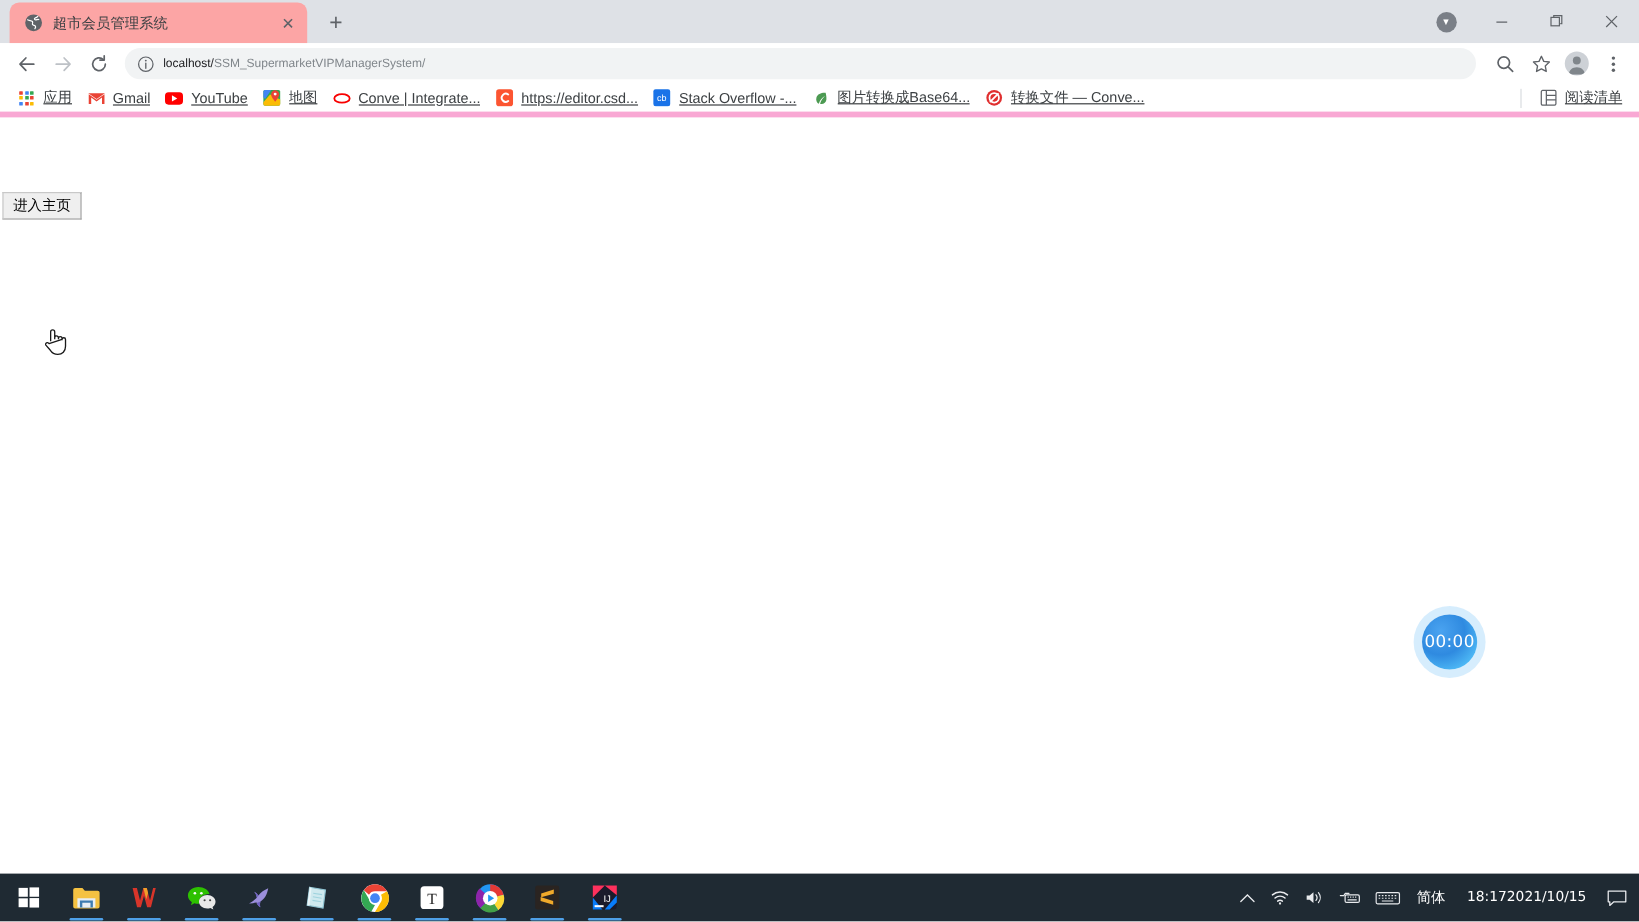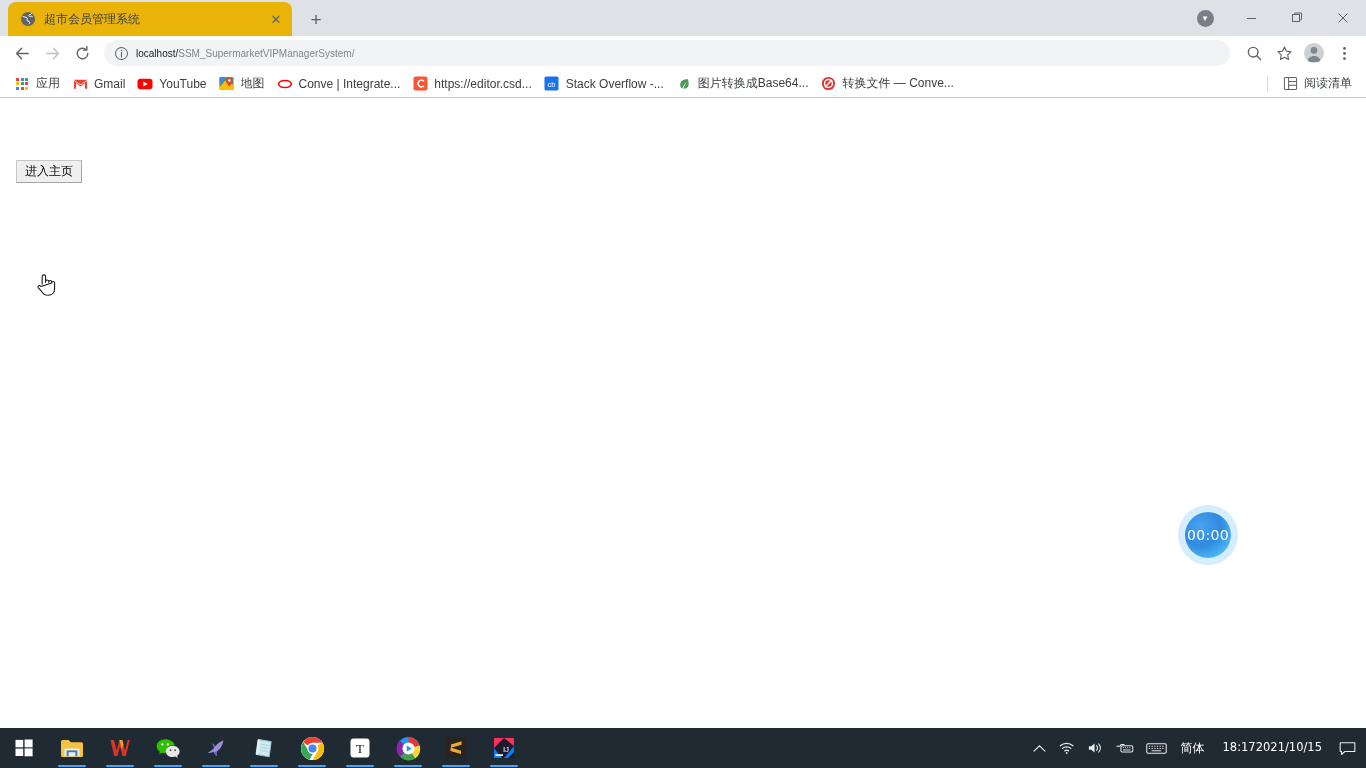--- a/index.html
+++ b/index.html
@@ -15,22 +15,22 @@
   .browser { position: absolute; top: 0; left: 0; width: 1366px; height: 728px; background:#fff; }
 
   
   .tabstrip {
     position: relative; height: 36px; background:#dee1e6;
     display:flex; align-items:flex-end;
   }
   .tab {
     position: relative;
     margin-left: 8px;
-    width: 284px; height: 34px;
-    background:#eab308;
+    width: 248px; height: 34px;
+    background:#fca5a5;
     border-radius: 8px 8px 0 0;
     display:flex; align-items:center;
     padding: 0 8px 0 12px;
     gap: 8px;
   }
   .tab-favicon { width:16px; height:16px; flex:0 0 16px; display:block; }
   .tab-title {
     flex:1 1 auto; font-size: 12px; color:#3c4043;
     white-space:nowrap; overflow:hidden; text-overflow:ellipsis;
     font-family:"Liberation Sans","DejaVu Sans",sans-serif;
@@ -85,22 +85,22 @@
   .tb-right { display:flex; align-items:center; gap:2px; margin-left:2px; }
   .avatar {
     width:20px; height:20px; border-radius:50%; background:#cdd1d6;
     display:flex; align-items:flex-end; justify-content:center; overflow:hidden;
   }
 
   
   .bookmarks {
     position:relative; height:28px; background:#fff;
     display:flex; align-items:center; padding:0 8px;
-    border-bottom:1px solid #f9a8d4;
-    font-size:12px; color:#3c4043;
+    border-bottom:5px solid #f9a8d4;
+    font-size:12px; color:#3c4043;text-decoration:underline;
   }
   .bm {
     display:flex; align-items:center; gap:6px;
     padding:3px 6px; border-radius:4px; white-space:nowrap;
     max-width:170px; overflow:hidden;
   }
   .bm-label { overflow:hidden; text-overflow:ellipsis; white-space:nowrap; }
   .bm-ico { width:16px; height:16px; flex:0 0 16px; display:flex; align-items:center; justify-content:center; }
   .bm-spacer { flex:1 1 auto; }
   .bm-sep { width:1px; height:16px; background:#dadce0; margin:0 8px; }
@@ -113,21 +113,21 @@
   .page {
     position:absolute; left:0; top:98px; width:1366px; height:630px;
     background:#fff; overflow:hidden;
   }
   .page-h1 {
     font-size:32px; font-weight:700; color:#000; line-height:1.2;
     margin:17px 0 0 0; padding-left:2px;
     font-family:"DejaVu Sans","Liberation Sans",sans-serif;
   }
   .enter-btn {
-    position:absolute; left:16px; top:62px;
+    position:absolute; left:2px; top:62px;
     font-size:12px; color:#000;
     background:#efefef;
     border:1px solid #a6a6a6;
     border-top-color:#c8c8c8; border-left-color:#c8c8c8;
     padding:4px 8px; line-height:1.1;
     font-family:"DejaVu Sans","Liberation Sans",sans-serif;
   }
   .timer-badge {
     position:absolute; left:1185px; top:414px;
     width:46px; height:46px; border-radius:50%;

